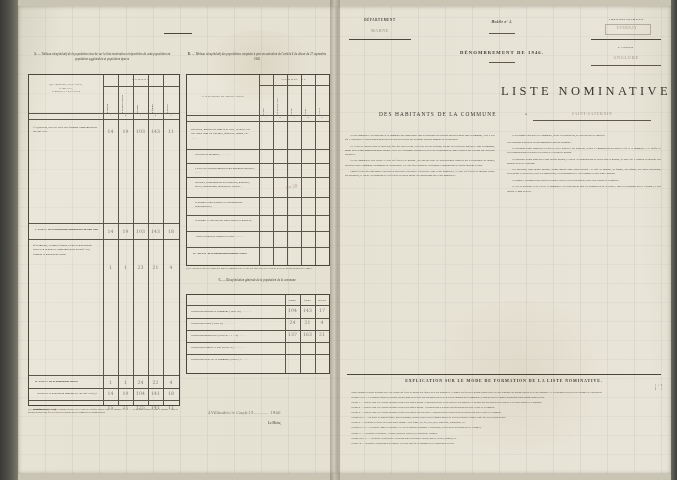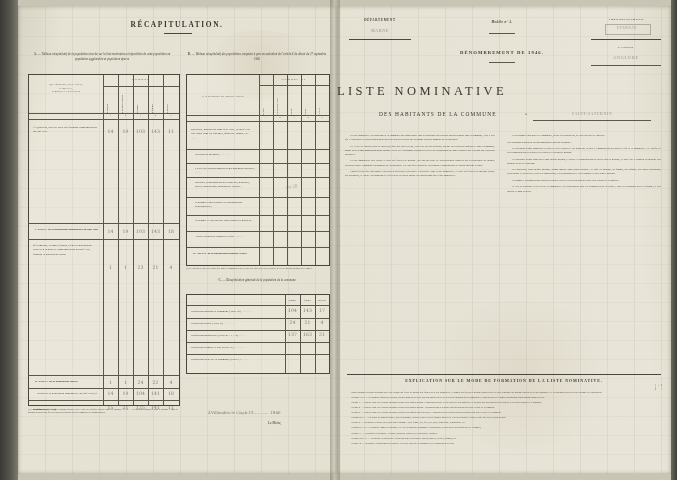--- a/index.html
+++ b/index.html
@@ -50,21 +50,21 @@
   .hand{color:#55504a;font-family:"DejaVu Serif",serif;opacity:.72;}
   .handred{color:#9d6a66;opacity:.62;font-style:italic;}
   .fine{position:absolute;font-size:2.3px;line-height:1.5;color:#565145;text-align:justify;}
   
   .rp{position:absolute;left:337px;top:6px;width:334px;height:468px;}
   .boxlbl{position:absolute;font-size:3.1px;font-weight:bold;letter-spacing:.7px;color:#3f3b33;text-align:center;}
   .fillrule{position:absolute;height:1px;background:#5d5849;}
   .stamp{position:absolute;font-size:4px;font-weight:bold;letter-spacing:.6px;
         color:#6d6a60;opacity:.5;text-align:center;}
   .stampbox{position:absolute;border:1px solid #8d7f74;opacity:.55;}
-  .bigtitle{position:absolute;width:100%;text-align:left;
+  .bigtitle{position:absolute;width:100%;text-align:right;
         font-size:12.5px;letter-spacing:3.4px;color:#39362e;}
   .subtitle{position:absolute;font-size:5.4px;letter-spacing:1.1px;color:#3a372f;}
   .body2col{position:absolute;font-size:2.55px;line-height:1.62;color:#4a463c;text-align:justify;}
   .body2col p{margin:0 0 2.4px 0;text-indent:5px;}
   .expl{position:absolute;font-size:2.2px;line-height:1.58;color:#4e4a3f;text-align:justify;}
   .expl p{margin:0 0 1.6px 0;text-indent:4px;}
   .sidecode{position:absolute;font-size:2.4px;color:#5a5548;letter-spacing:.4px;}
 </style>
 </head>
 <body>
@@ -78,21 +78,20 @@
     </div>
   <div class="spine"></div>
   <div class="gutter-l"></div>
   <div class="gutter-r"></div>
 
   <div class="stain" style="left:200px;top:30px;width:120px;height:70px;background:radial-gradient(circle,rgba(160,140,95,.13),transparent 70%);"></div>
   <div class="stain" style="left:420px;top:300px;width:200px;height:150px;background:radial-gradient(circle,rgba(150,132,90,.10),transparent 70%);"></div>
 
   <div class="lp">
 
-    <div class="title-recap">RÉCAPITULATION.</div>
     <div class="title-recap-rule"></div>
 
     <div class="sect-note" style="left:10px;top:46px;width:148px;">
       <b>A.</b>
       <span> — </span>
       <span>Tableau récapitulatif de la population inscrite sur la liste nominative et répartition de cette population en population agglomérée et population éparse</span>
     </div>
 
     <div class="sect-note" style="left:168px;top:46px;width:142px;">
       <b>B.</b>

